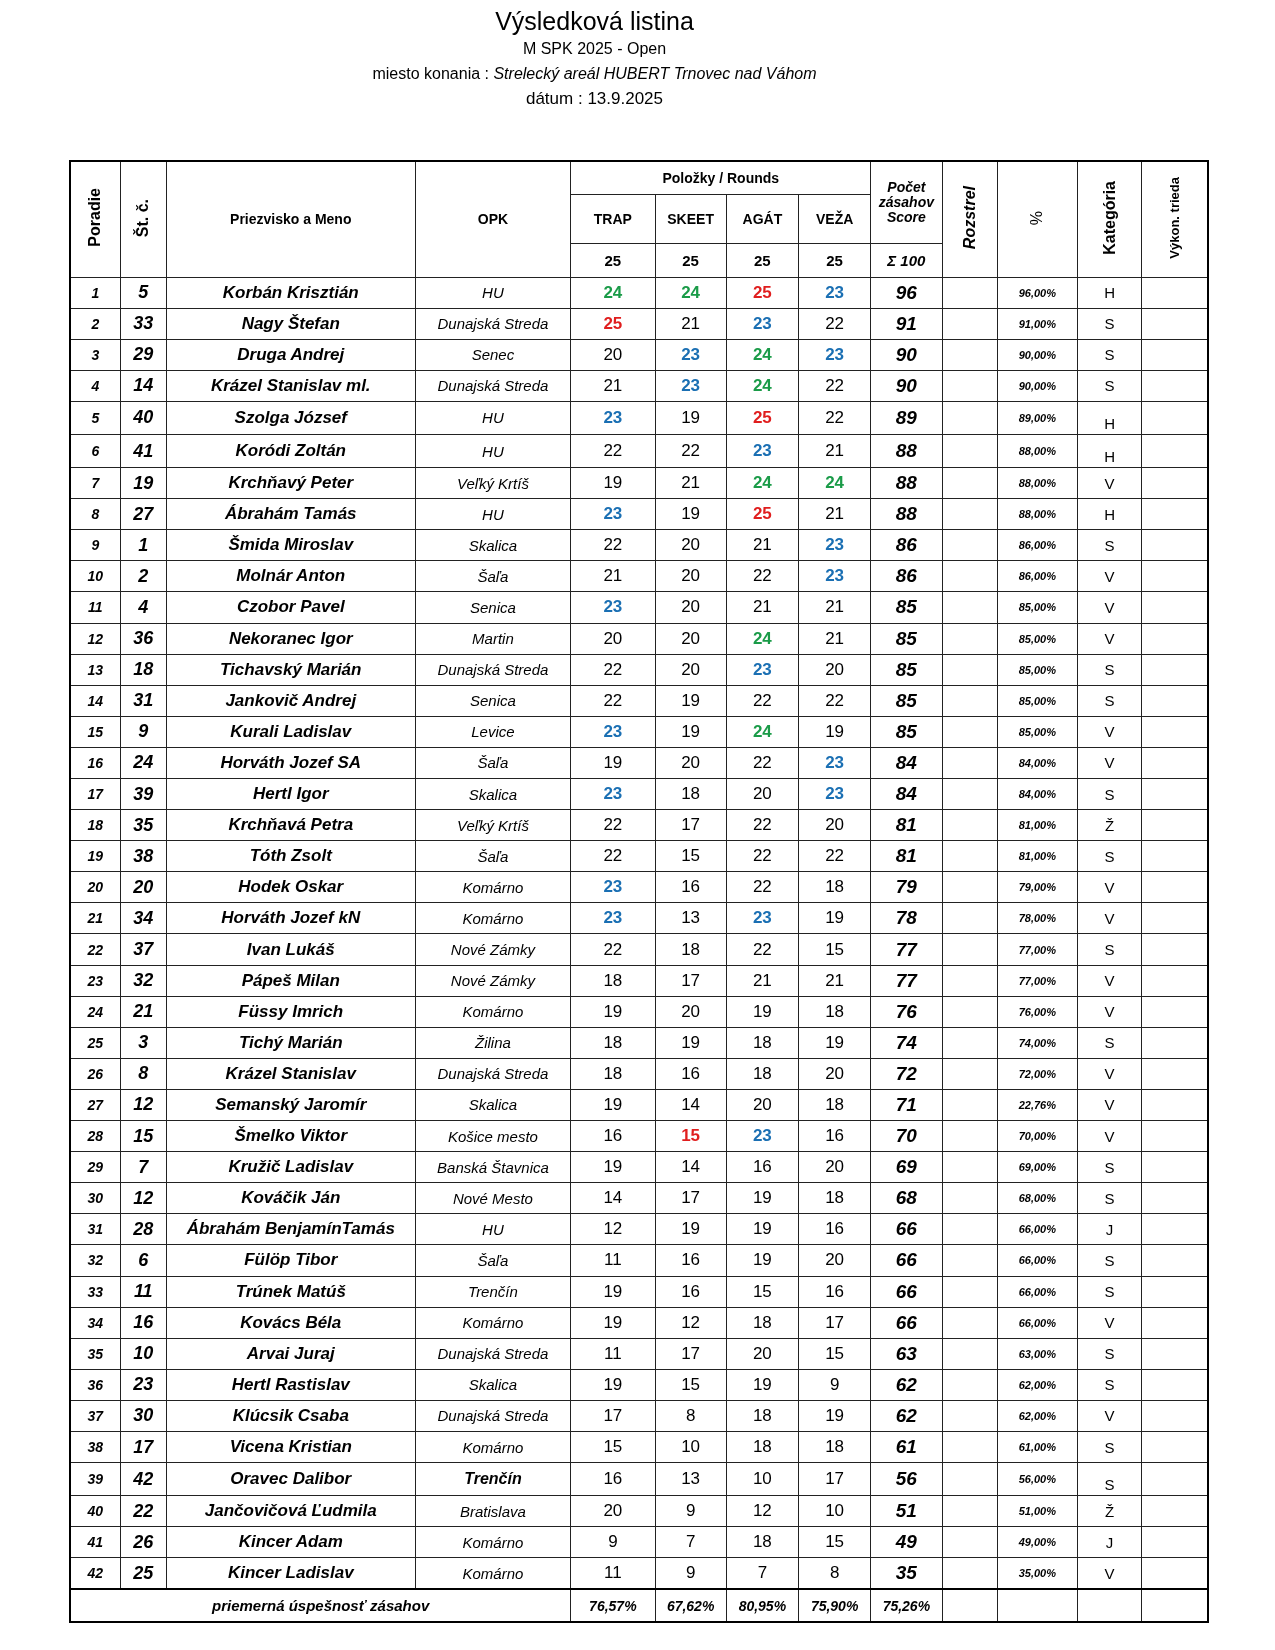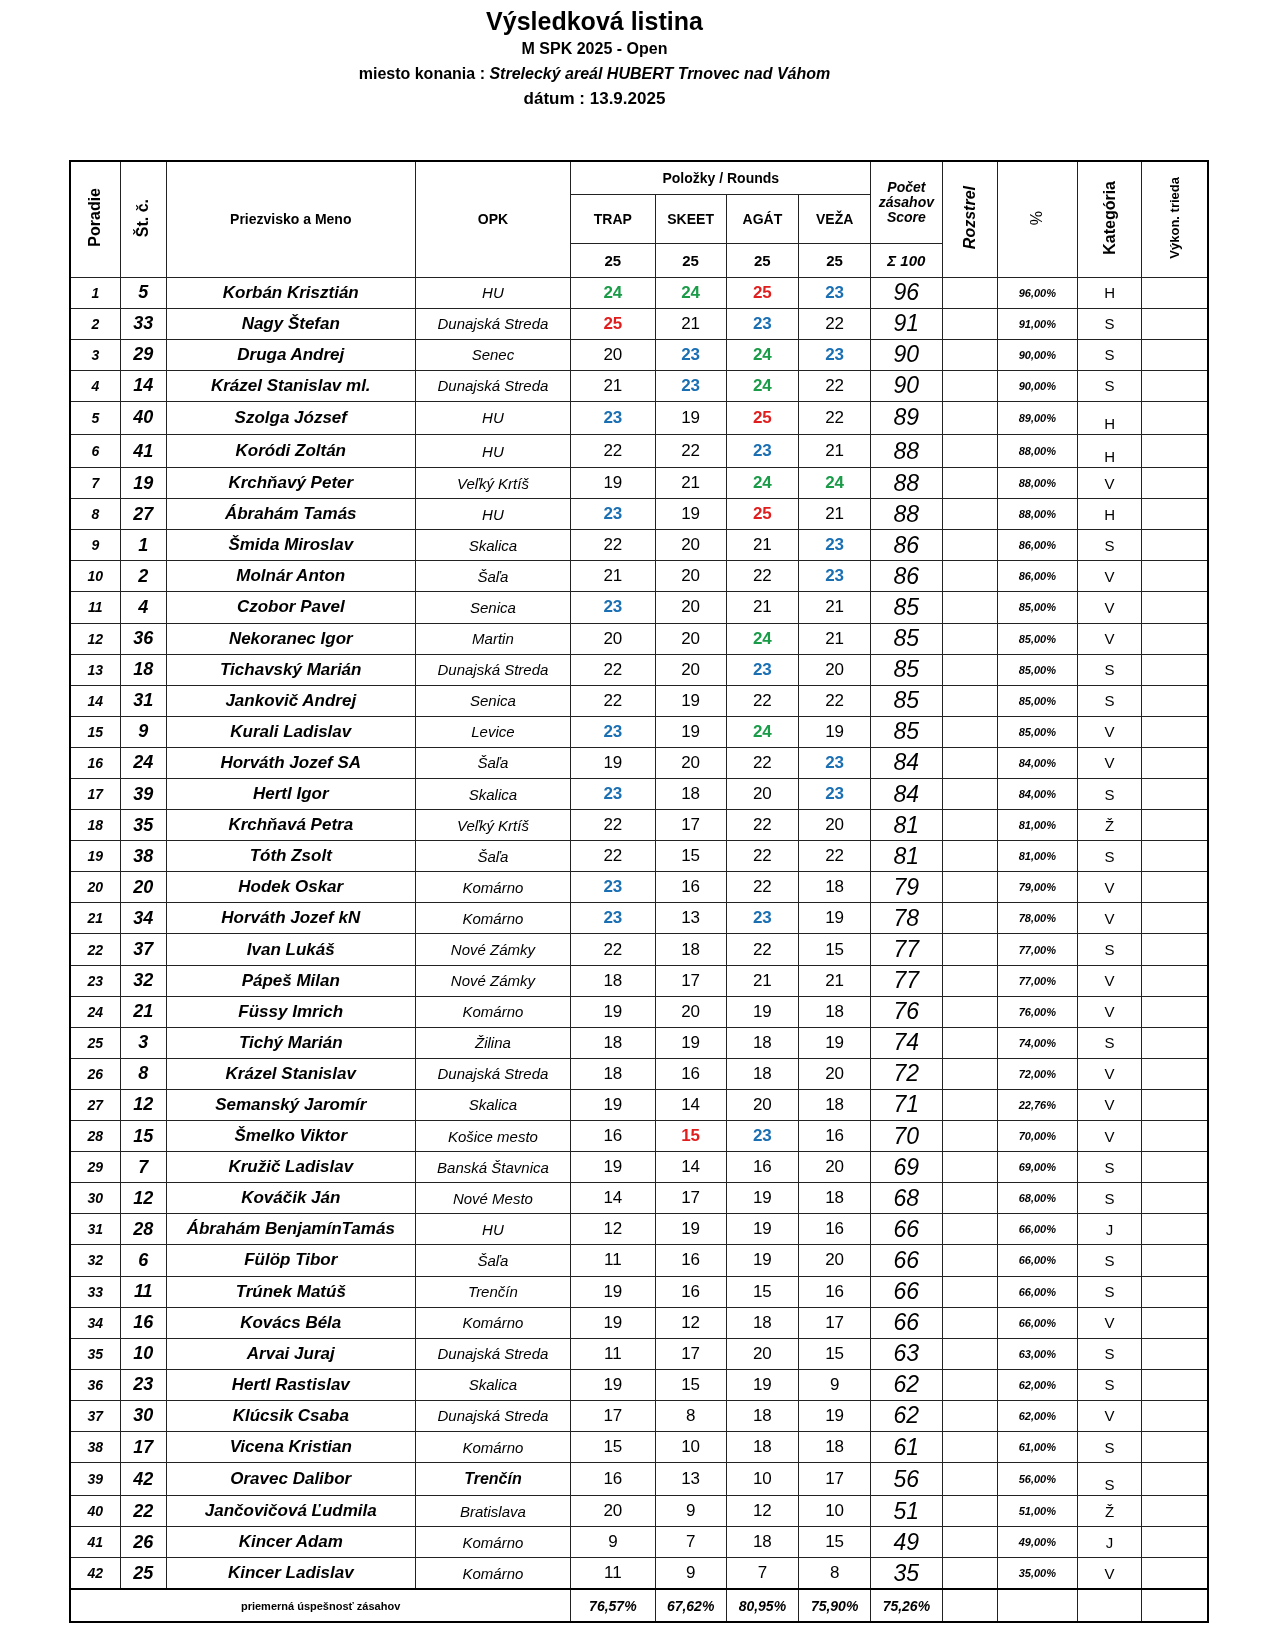--- a/index.html
+++ b/index.html
@@ -1,17 +1,17 @@
 <!DOCTYPE html>
 <html><head>
 <meta charset="utf-8">
 <style>
   html, body { margin: 0; padding: 0; background: #ffffff; }
   body { width: 1275px; height: 1650px; position: relative; font-family: "Liberation Sans", sans-serif; color: #000; overflow: hidden; }
-  .title-block { position: absolute; top: 6px; left: 0; width: 1189px; text-align: center; font-weight: bold; }
+  .title-block { position: absolute; top: 6px; left: 0; width: 1189px; text-align: center; font-weight: normal; }
   .t1 { font-size: 25px; line-height: 30px; }
   .t2 { font-size: 16px; line-height: 26px; }
   .t3 { font-size: 20px; line-height: 26px; }
   .t4 { font-size: 16px; line-height: 24px; }
   .t4 i { font-style: italic; }
   .t5 { font-size: 17px; line-height: 26px; }
   table.res { position: absolute; top: 160px; left: 69px; width: 1140px; border-collapse: collapse; border: 2.5px solid #000; table-layout: fixed; }
   table.res td, table.res th { border: 1px solid #222; padding: 0; text-align: center; vertical-align: middle; overflow: hidden; white-space: nowrap; }
   th { font-weight: bold; }
   .vert { writing-mode: vertical-rl; transform: rotate(180deg); display: inline-block; font-size: 16px; font-weight: bold; }
@@ -26,26 +26,26 @@
   tr.row td { height: 30.1px; }
   td.rank { font-size: 14px; font-weight: bold; font-style: italic; }
   td.bib { font-size: 18px; font-weight: bold; font-style: italic; }
   td.name { text-align: left; padding-left: 4px; font-size: 17px; font-weight: bold; font-style: italic; margin-left: 12px; }
   td.club { text-align: left; padding-left: 3px; font-size: 15px; font-style: italic; }
   td.club.b { font-weight: bold; font-size: 16px; }
   td.sc { font-size: 17px; }
   td.sc.g { color: #1a9b48; font-weight: bold; }
   td.sc.r { color: #e01e1e; font-weight: bold; }
   td.sc.bl { color: #1a6fb3; font-weight: bold; }
-  td.tot { font-size: 23px; font-weight: normal; font-style: italic; }
+  td.tot { font-size: 19px; font-weight: bold; font-style: italic; }
   td.pct { font-size: 11px; font-weight: bold; font-style: italic; }
   td.cat { font-size: 15px; }
   td.cat.low { vertical-align: bottom; padding-bottom: 2px; }
   tr.avg td { height: 31px; }
-  td.avg-label { font-size: 11px; font-weight: bold; }
+  td.avg-label { font-size: 15px; font-weight: bold; font-style: italic; }
   td.avg-val { font-size: 14px; font-weight: bold; font-style: italic; }
 </style>
 </head>
 <body>
 
 <div class="title-block">
   <div class="t1">Výsledková listina</div>
   <div class="t2">M SPK 2025  -  Open</div>
   <div class="t4">
     <span>miesto konania :</span>

